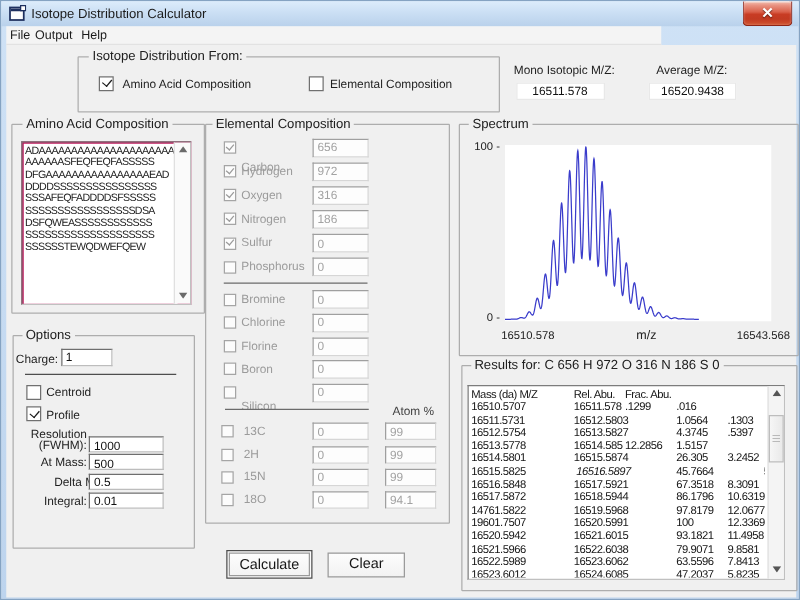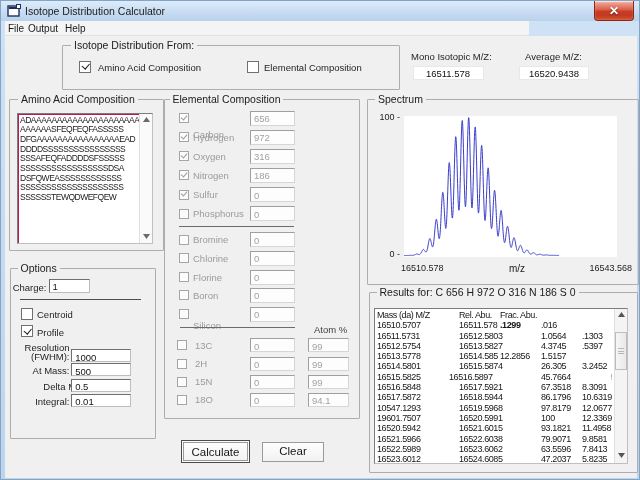--- a/index.html
+++ b/index.html
@@ -269,21 +269,21 @@
       <div id="list-box">
         <div id="list-rows">
             <div class="lrow">
               <span style="left: 0px;">Mass (da) M/Z</span>
               <span style="left: 82px;">Rel. Abu.</span>
               <span style="left: 123px;">Frac. Abu.</span>
             </div>
             <div class="lrow">
               <span style="left: 0px;">16510.5707</span>
               <span style="left: 82px;">16511.578</span>
-              <span style="left: 123px; font-weight: bold;">.1299</span>
+              <span style="left: 123px;">.1299</span>
               <span style="left: 164px;">.016</span>
             </div>
             <div class="lrow">
               <span style="left: 0px;">16511.5731</span>
               <span style="left: 82px;">16512.5803</span>
               <span style="left: 164px;">1.0564</span>
               <span style="left: 205px;">.1303</span>
             </div>
             <div class="lrow">
               <span style="left: 0px;">16512.5754</span>
@@ -298,38 +298,38 @@
               <span style="left: 164px;">1.5157</span>
             </div>
             <div class="lrow">
               <span style="left: 0px;">16514.5801</span>
               <span style="left: 82px;">16515.5874</span>
               <span style="left: 164px;">26.305</span>
               <span style="left: 205px;">3.2452</span>
             </div>
             <div class="lrow">
               <span style="left: 0px;">16515.5825</span>
-              <span style="left: 72px;">16516.5897</span>
+              <span style="left: 84px; font-style: italic;">16516.5897</span>
               <span style="left: 164px;">45.7664</span>
               <span style="left: 205px; padding-left: 29px;">5.6462</span>
             </div>
             <div class="lrow">
               <span style="left: 0px;">16516.5848</span>
               <span style="left: 82px;">16517.5921</span>
               <span style="left: 164px;">67.3518</span>
               <span style="left: 205px;">8.3091</span>
             </div>
             <div class="lrow">
               <span style="left: 0px;">16517.5872</span>
               <span style="left: 82px;">16518.5944</span>
               <span style="left: 164px;">86.1796</span>
               <span style="left: 205px;">10.6319</span>
             </div>
             <div class="lrow">
-              <span style="left: 0px;">10547.1293</span>
+              <span style="left: 0px;">14761.5822</span>
               <span style="left: 82px;">16519.5968</span>
               <span style="left: 164px;">97.8179</span>
               <span style="left: 205px;">12.0677</span>
             </div>
             <div class="lrow">
               <span style="left: 0px;">19601.7507</span>
               <span style="left: 82px;">16520.5991</span>
               <span style="left: 164px;">100</span>
               <span style="left: 205px;">12.3369</span>
             </div>

